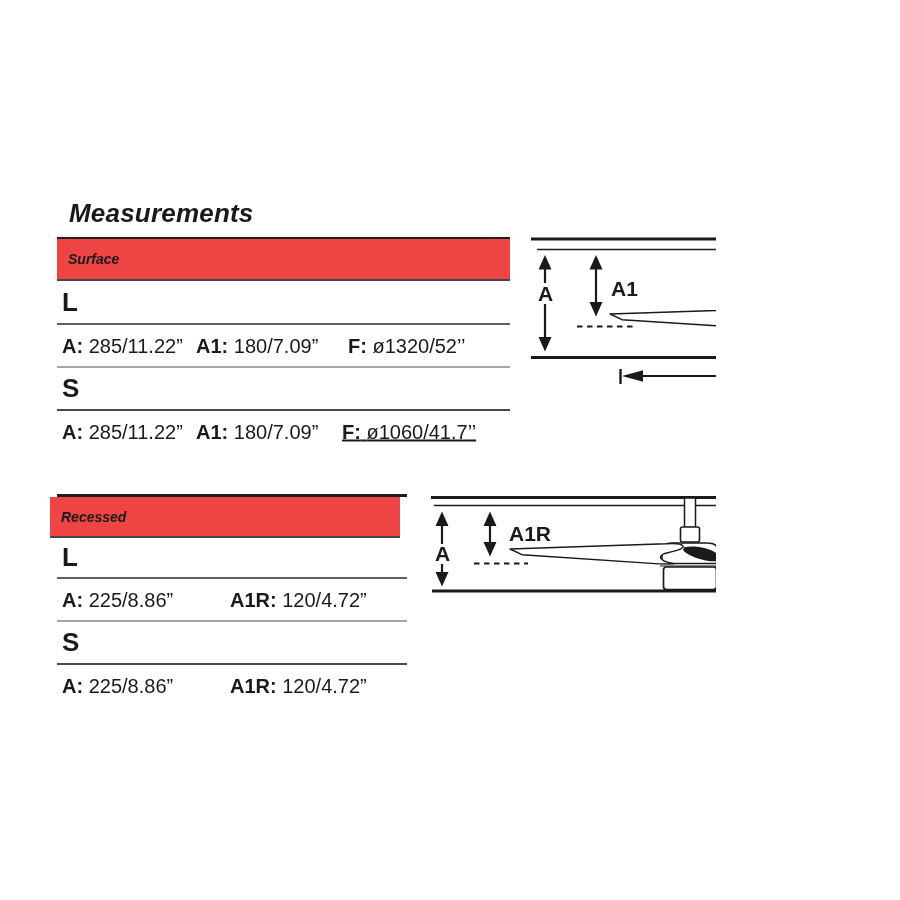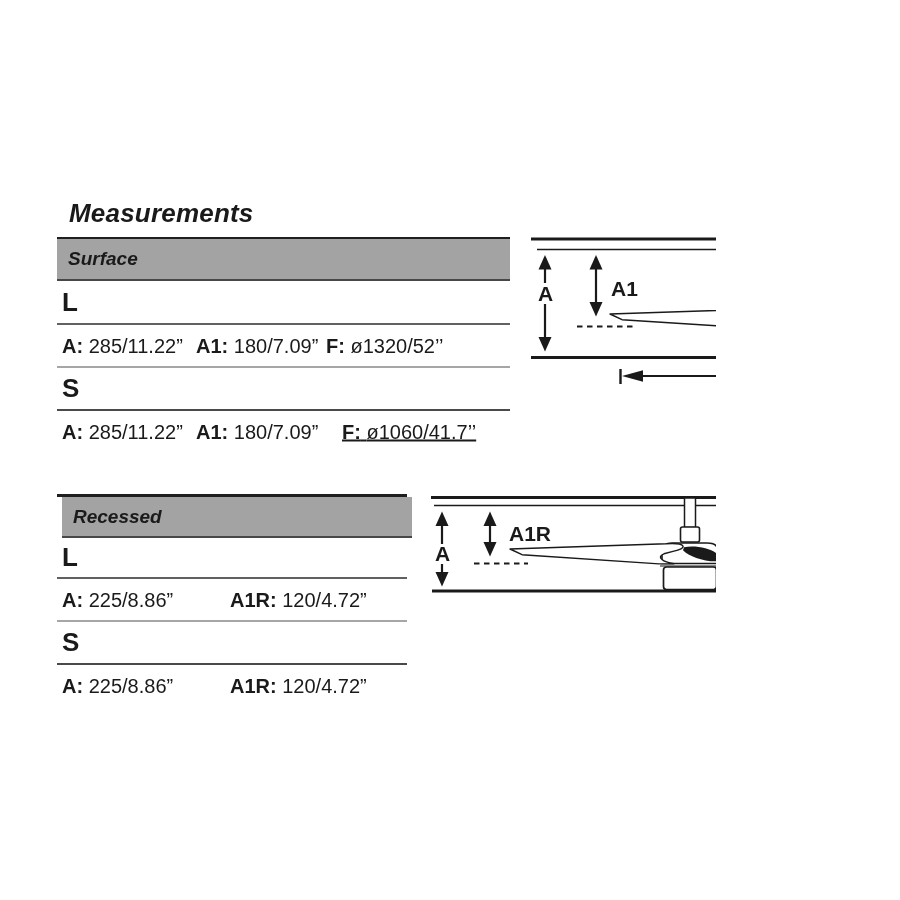--- a/index.html
+++ b/index.html
@@ -7,22 +7,22 @@
     position:relative; width:716px; height:900px; background:#ffffff;
     font-family:"Liberation Sans", sans-serif; color:#1a1a1a; overflow:hidden;
   }
   .page-title {
     position:absolute; left:69px; top:198px;
     font-size:26px; font-weight:bold; font-style:italic; letter-spacing:0.2px;
   }
   .rule { position:absolute; background:#1f1f1f; }
   .tbl-row { position:absolute; box-sizing:border-box; display:flex; align-items:center; }
   .hdr-row {
-    background:#a3a3a3; border-bottom:2px solid #474747;
-    font-weight:bold; font-style:italic; font-size:19px; padding-left:11px;
+    background:#ef4444; border-bottom:2px solid #474747;
+    font-weight:bold; font-style:italic; font-size:14px; padding-left:11px;
   }
   .size-row { font-weight:bold; font-size:26px; padding-left:5px; }
   .bb-mid   { border-bottom:2px solid #616161; }
   .bb-light { border-bottom:2px solid #a6a6a6; }
   .bb-dark  { border-bottom:2px solid #4a4a4a; }
   .val-row  { font-size:20px; }
   .val-seg  { position:absolute; top:50%; transform:translateY(-50%); white-space:nowrap; }
   .val-seg .k { font-weight:bold; }
   svg { position:absolute; overflow:visible; }
   svg text { font-family:"Liberation Sans", sans-serif; font-weight:bold; fill:#1a1a1a; }
@@ -41,21 +41,21 @@
     <span>Surface</span>
   </div>
 
   <div class="tbl-row size-row bb-mid" style="left:57px; top:281px; width:453px; height:44px;">
     <span>L</span>
   </div>
 
   <div class="tbl-row val-row bb-light" style="left:57px; top:325px; width:453px; height:43px;">
     <span class="val-seg" style="left:5px;"><span class="k">A:</span> <span>285/11.22”</span></span>
     <span class="val-seg" style="left:139px;"><span class="k">A1:</span> <span>180/7.09”</span></span>
-    <span class="val-seg" style="left:269px;text-align:center;"><span class="k">F:</span> <span>ø1320/52’’</span></span>
+    <span class="val-seg" style="left:291px;text-align:center;"><span class="k">F:</span> <span>ø1320/52’’</span></span>
   </div>
 
   <div class="tbl-row size-row bb-dark" style="left:57px; top:368px; width:453px; height:43px;">
     <span>S</span>
   </div>
 
   <div class="tbl-row val-row" style="left:57px; top:411px; width:453px; height:42px;">
     <span class="val-seg" style="left:5px;"><span class="k">A:</span> <span>285/11.22”</span></span>
     <span class="val-seg" style="left:139px;"><span class="k">A1:</span> <span>180/7.09”</span></span>
     <span class="val-seg" style="left:285px;text-decoration:underline;"><span class="k">F:</span> <span>ø1060/41.7’’</span></span>
@@ -100,21 +100,21 @@
       <line x1="620.5" y1="369" x2="620.5" y2="384" stroke="#1a1a1a" stroke-width="2.4"></line>
       <polygon points="622,376 643,370.2 643,381.8" fill="#1a1a1a"></polygon>
       <line x1="642" y1="376" x2="779" y2="376" stroke="#1a1a1a" stroke-width="2"></line>
       <text x="794" y="384" font-size="23" text-anchor="middle">F</text>
       <line x1="809" y1="376" x2="851" y2="376" stroke="#1a1a1a" stroke-width="2"></line>
     </g>
   </svg>
 
   <div class="rule" style="left:57px; top:494px; width:350px; height:2.8px;"></div>
 
-  <div class="tbl-row hdr-row" style="left:62px; top:497px; width:350px; height:41px;">
+  <div class="tbl-row hdr-row" style="left:50px; top:497px; width:350px; height:41px;">
     <span>Recessed</span>
   </div>
 
   <div class="tbl-row size-row bb-mid" style="left:57px; top:538px; width:350px; height:41px;">
     <span>L</span>
   </div>
 
   <div class="tbl-row val-row bb-light" style="left:57px; top:579px; width:350px; height:43px;">
     <span class="val-seg" style="left:5px;"><span class="k">A:</span> <span>225/8.86”</span></span>
     <span class="val-seg" style="left:173px;"><span class="k">A1R:</span> <span>120/4.72”</span></span>

